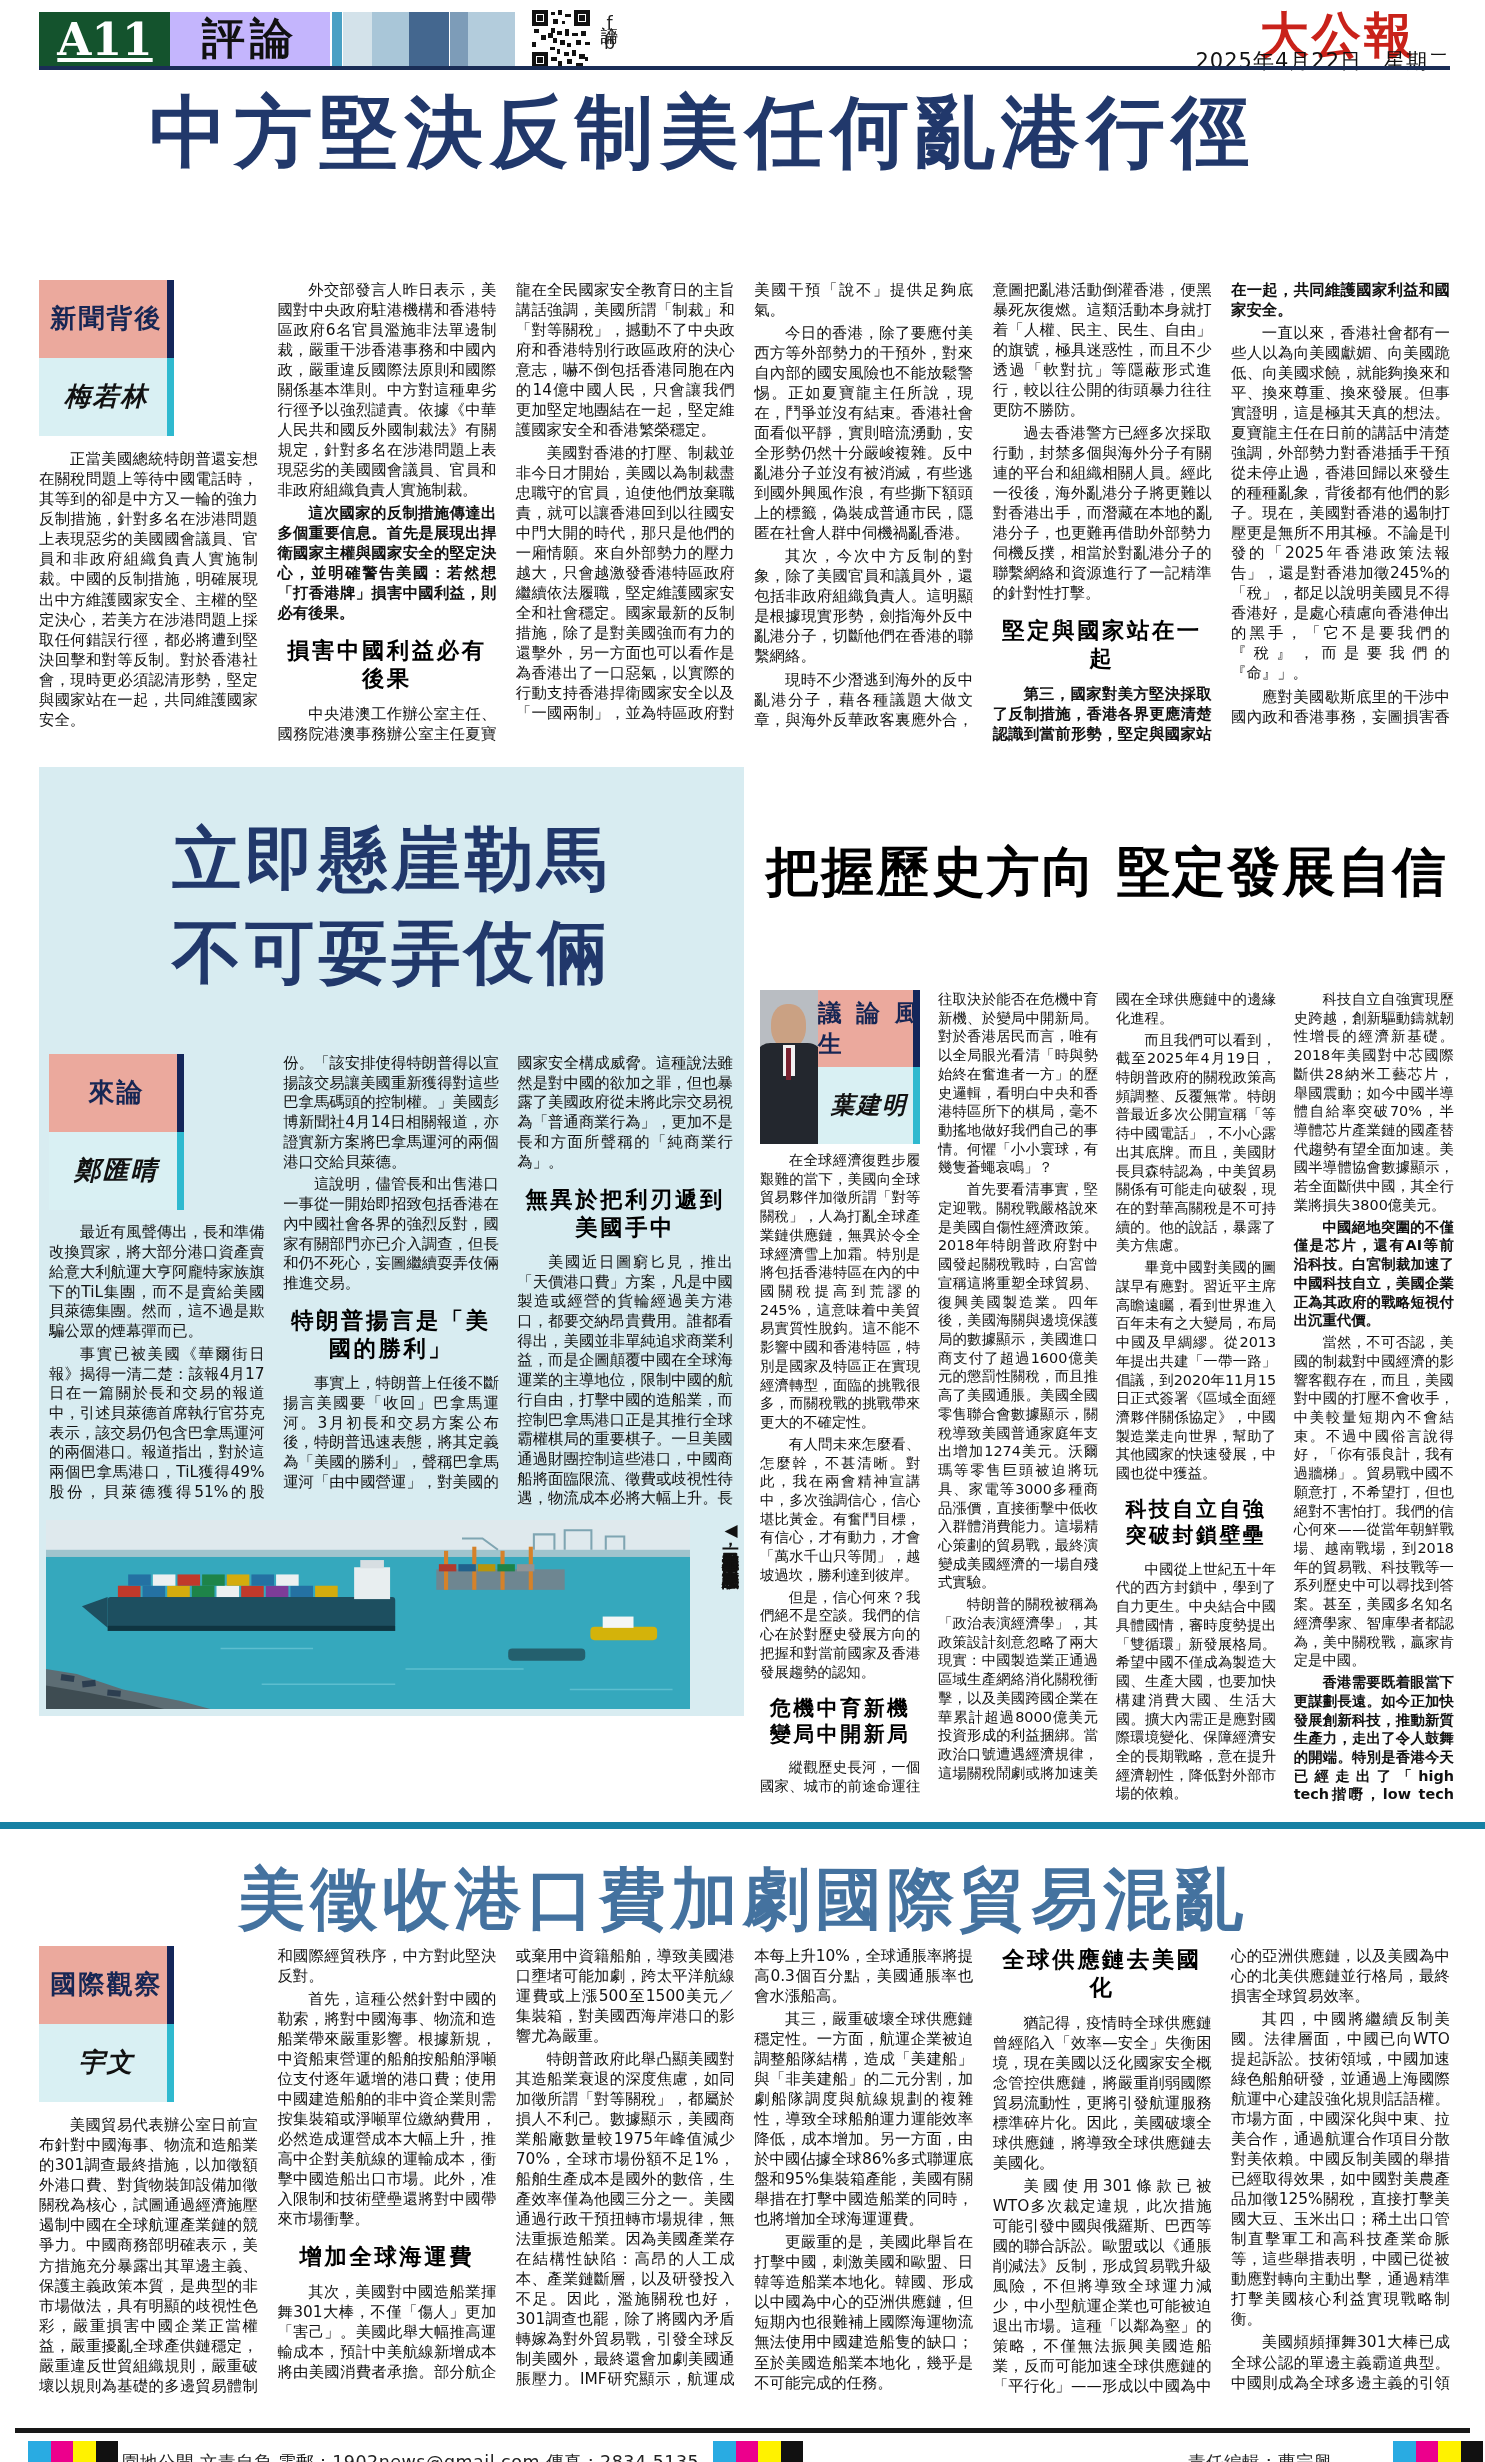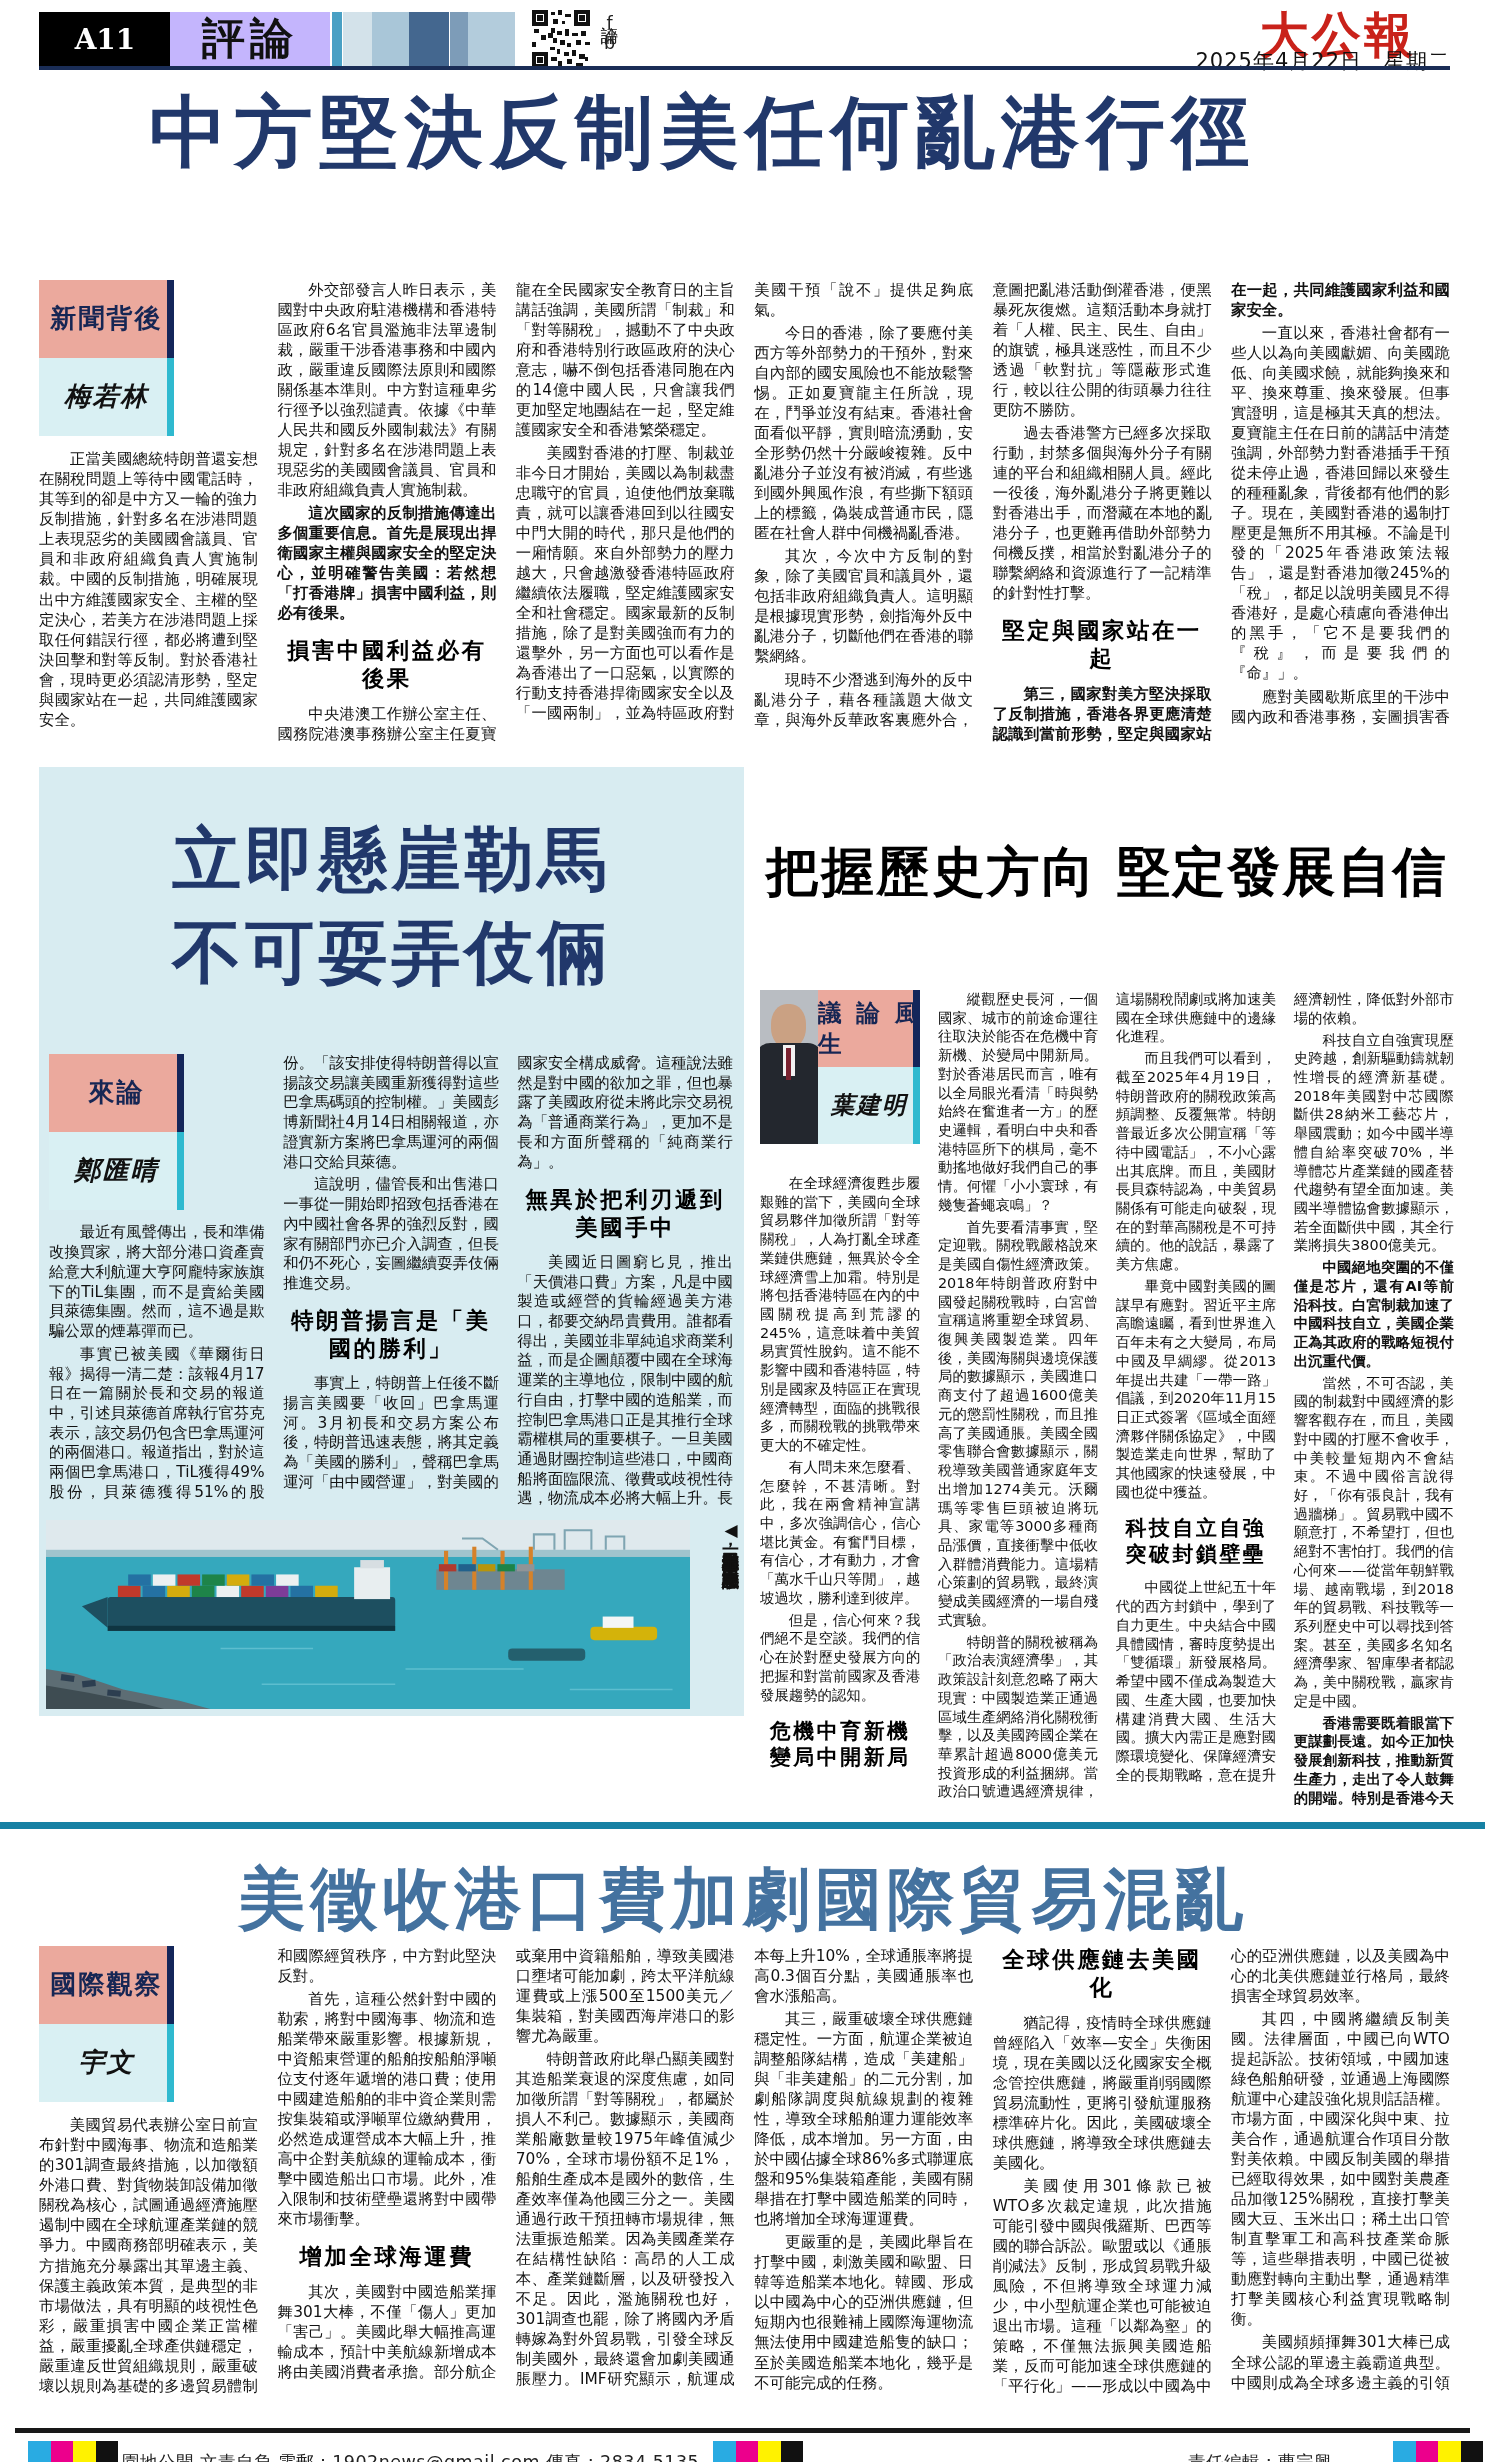--- a/index.html
+++ b/index.html
@@ -1,22 +1,22 @@
 <!DOCTYPE html>
 <html style="font-size:8.2px"><head>
 <meta charset="utf-8">
 <style>
   html,body{margin:0;padding:0;background:#ffffff;}
   body{font-family:"DejaVu Sans",sans-serif;}
   #page{position:relative;width:1486px;height:2462px;background:#ffffff;overflow:hidden;}
 
   
   .hdr-box{position:absolute;display:flex;align-items:center;justify-content:center;}
-  #pageno{left:39px;top:12.3px;width:132px;height:54px;background:#000000;color:#fff;
-          font-family:"DejaVu Serif",serif;font-weight:bold;font-size:28px;}
+  #pageno{left:39px;top:12.3px;width:132px;height:54px;background:#14532d;color:#fff;
+          font-family:"DejaVu Serif",serif;font-weight:bold;font-size:44px;text-decoration:underline;}
   #section{left:170px;top:12.3px;width:160px;height:54px;background:#c4b5fd;color:#111;
           font-family:"DejaVu Serif",serif;font-weight:bold;font-size:43px;letter-spacing:5.1px;}
   .stripe{position:absolute;top:12.3px;height:54px;}
   #qr{position:absolute;left:532px;top:10.3px;width:58px;height:58px;}
   #qr-label{position:absolute;left:595px;top:13.4px;width:22.6px;height:57px;
             writing-mode:vertical-rl;text-orientation:upright;font-size:17.5px;color:#222;line-height:1;}
   #masthead{position:absolute;right:70px;top:3.1px;font-family:"DejaVu Serif",serif;
             font-weight:bold;font-size:49px;color:#c9221a;letter-spacing:3.1px;}
   #issue-date{position:absolute;right:36px;top:47px;font-size:21px;color:#111;letter-spacing:1px;}
   #hdr-rule{position:absolute;left:39px;top:66px;width:1411px;height:3.6px;background:#1a2d56;}
@@ -51,21 +51,21 @@
   #ml-body{left:49px;top:1054px;width:684px;height:458px;font-size:15.4px;line-height:1.28;
            column-count:3;column-gap:18.5px;}
   #ml-photo{position:absolute;left:46px;top:1520px;width:644px;height:189px;overflow:hidden;}
   #ml-caption{position:absolute;left:695px;top:1520px;width:46px;height:189px;
               writing-mode:vertical-rl;font-size:17px;font-weight:bold;color:#111;line-height:1.25;}
 
   
   #mr-headline{left:760px;top:837px;width:694px;font-size:53px;color:#000;letter-spacing:2.1px;}
   #mr-body{left:760px;top:990px;width:694px;height:823px;font-size:14.4px;line-height:1.3;
            column-count:4;column-gap:17.5px;}
-  #mr-tag{display:flex;width:100%;height:154px;margin-bottom:30px;break-inside:avoid;}
+  #mr-tag{display:flex;width:100%;height:154px;margin-bottom:7px;break-inside:avoid;}
   #mr-photo{width:58px;height:154px;flex:0 0 58px;position:relative;background:#b9bdc2;overflow:hidden;}
   #mr-photo .head{position:absolute;left:11.3px;top:14.4px;width:35px;height:44px;border-radius:45%;background:#caa183;}
   #mr-photo .suit{position:absolute;left:-5.1px;top:53px;width:68px;height:103px;background:#23272e;
                   border-radius:15.4px 15.4px 0 0;}
   #mr-photo .shirt{position:absolute;left:22.6px;top:55px;width:12.3px;height:31px;background:#f2f2f2;}
   #mr-photo .tie{position:absolute;left:26px;top:58px;width:5.1px;height:32px;background:#7a2230;}
   #mr-tag .tagcol{flex:1;display:flex;flex-direction:column;}
   #mr-tag .tagrow{height:77px;font-size:23.6px;}
 
   

